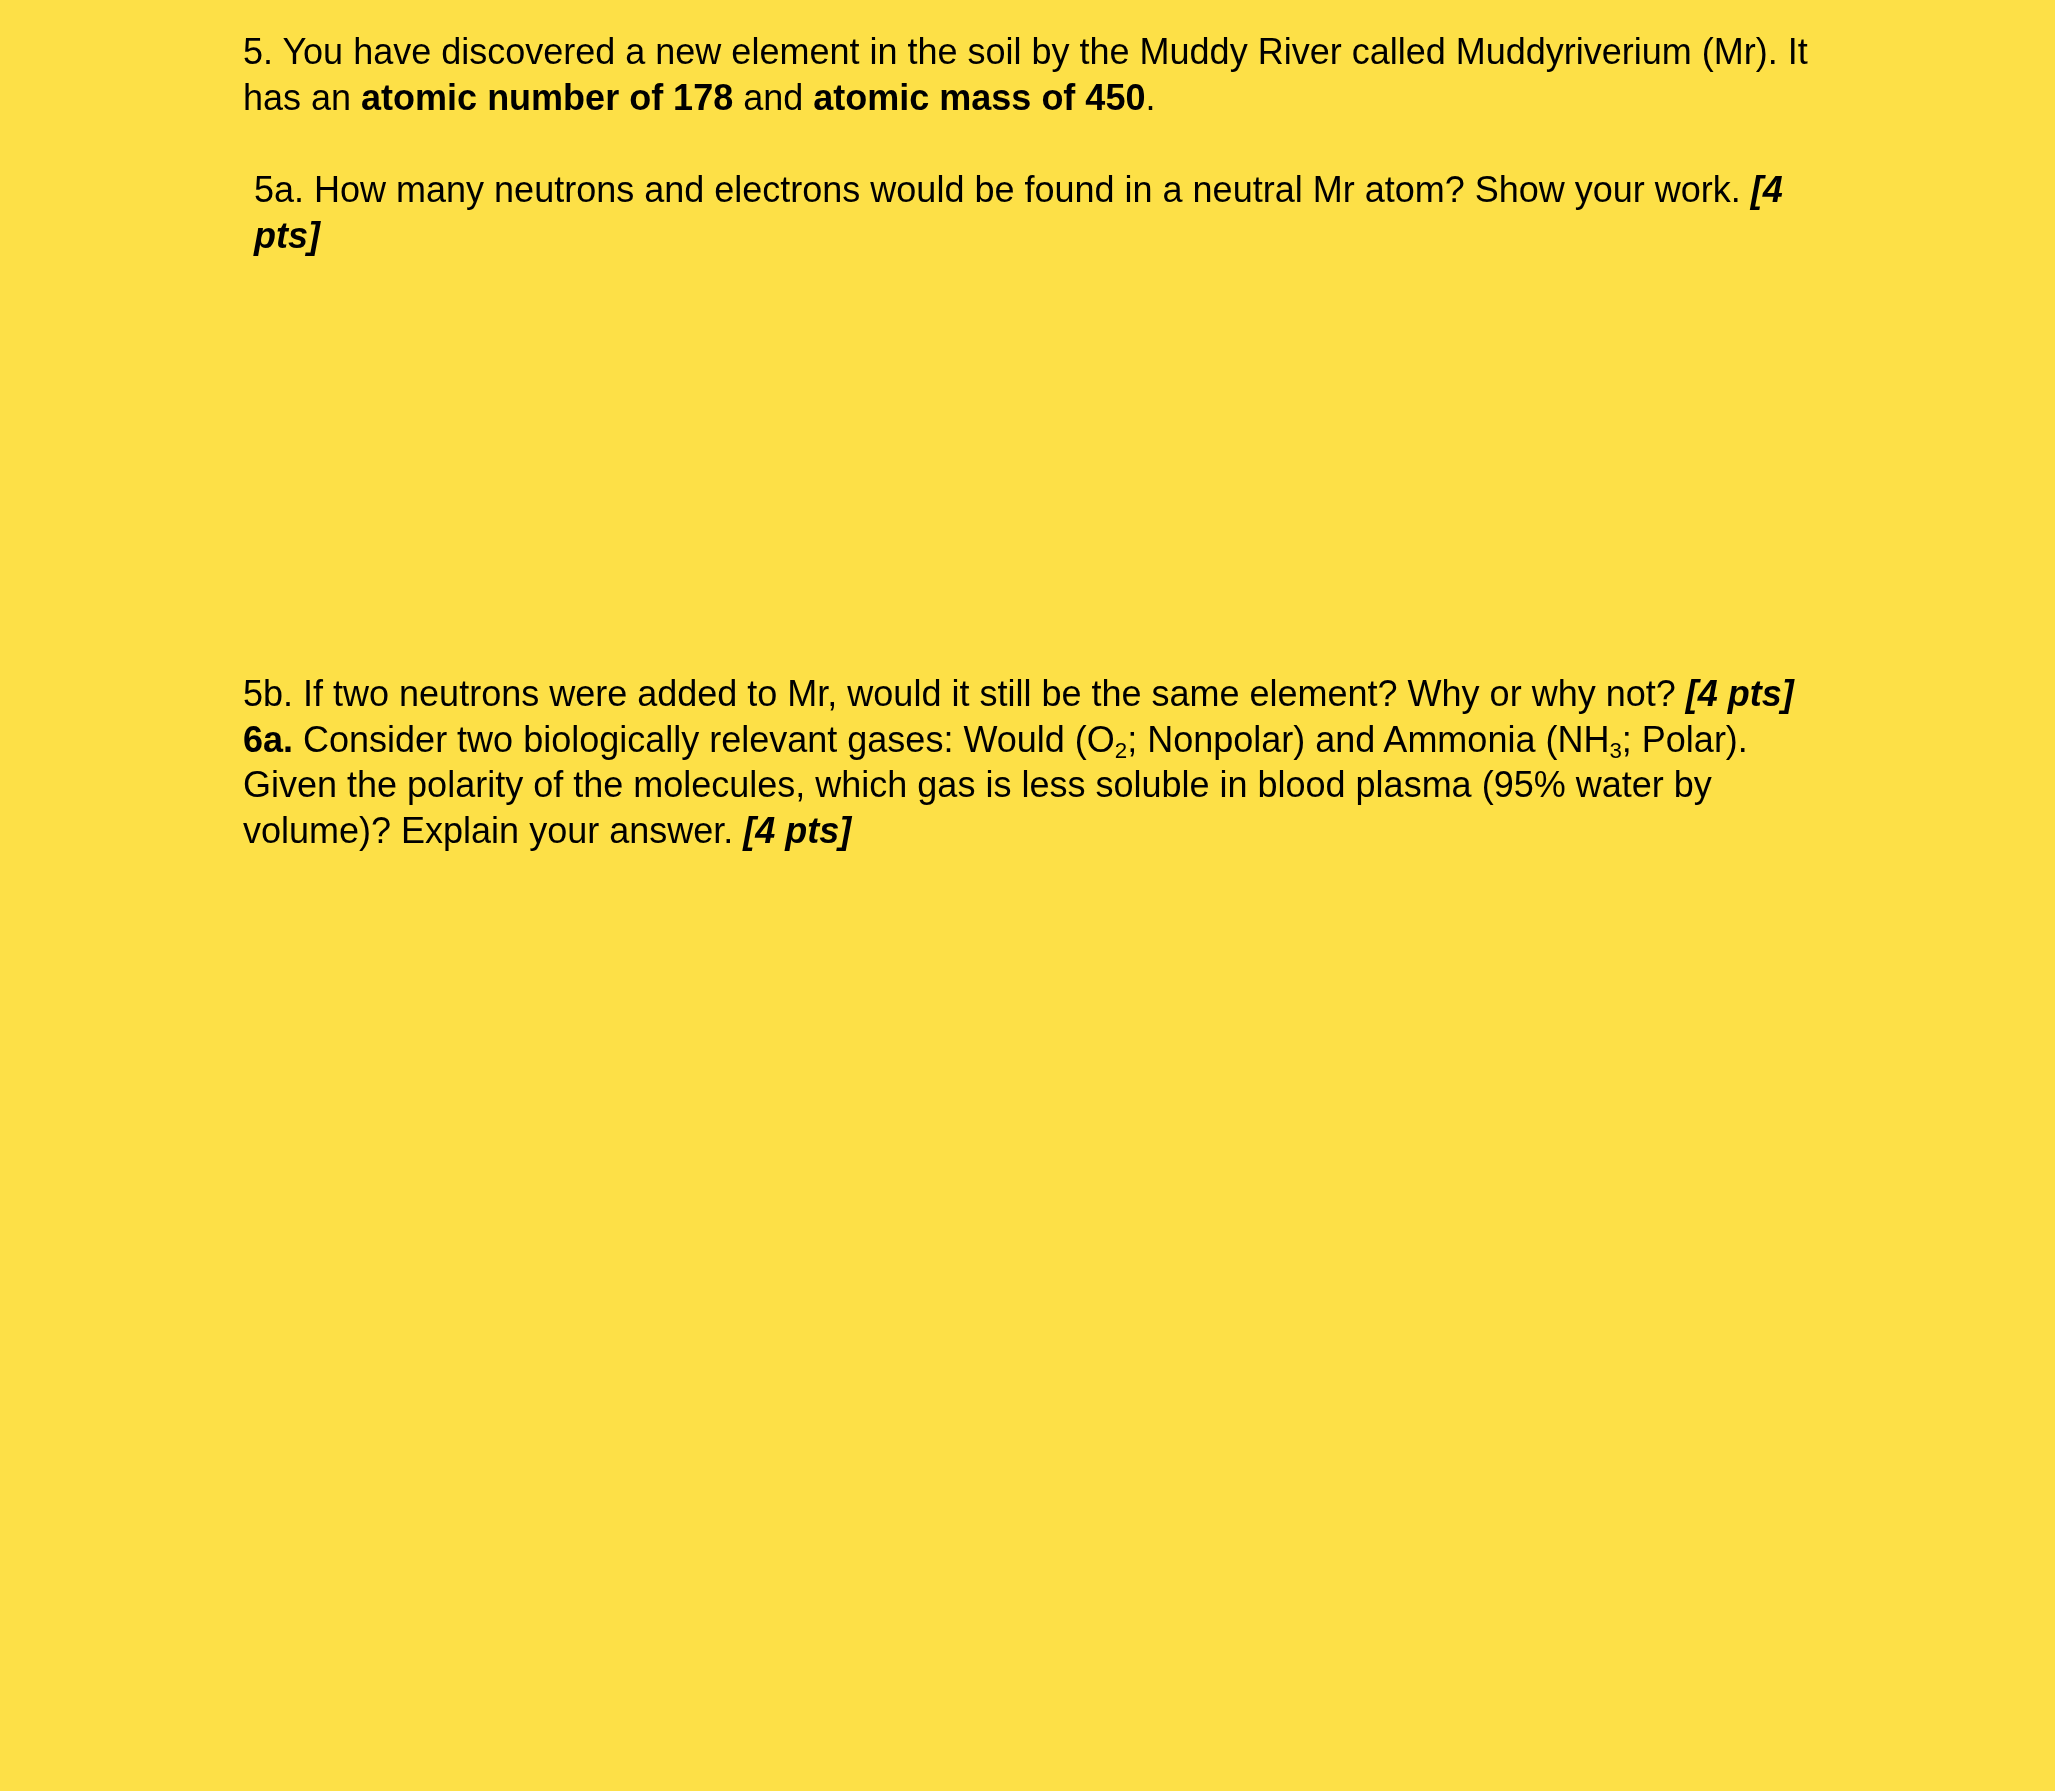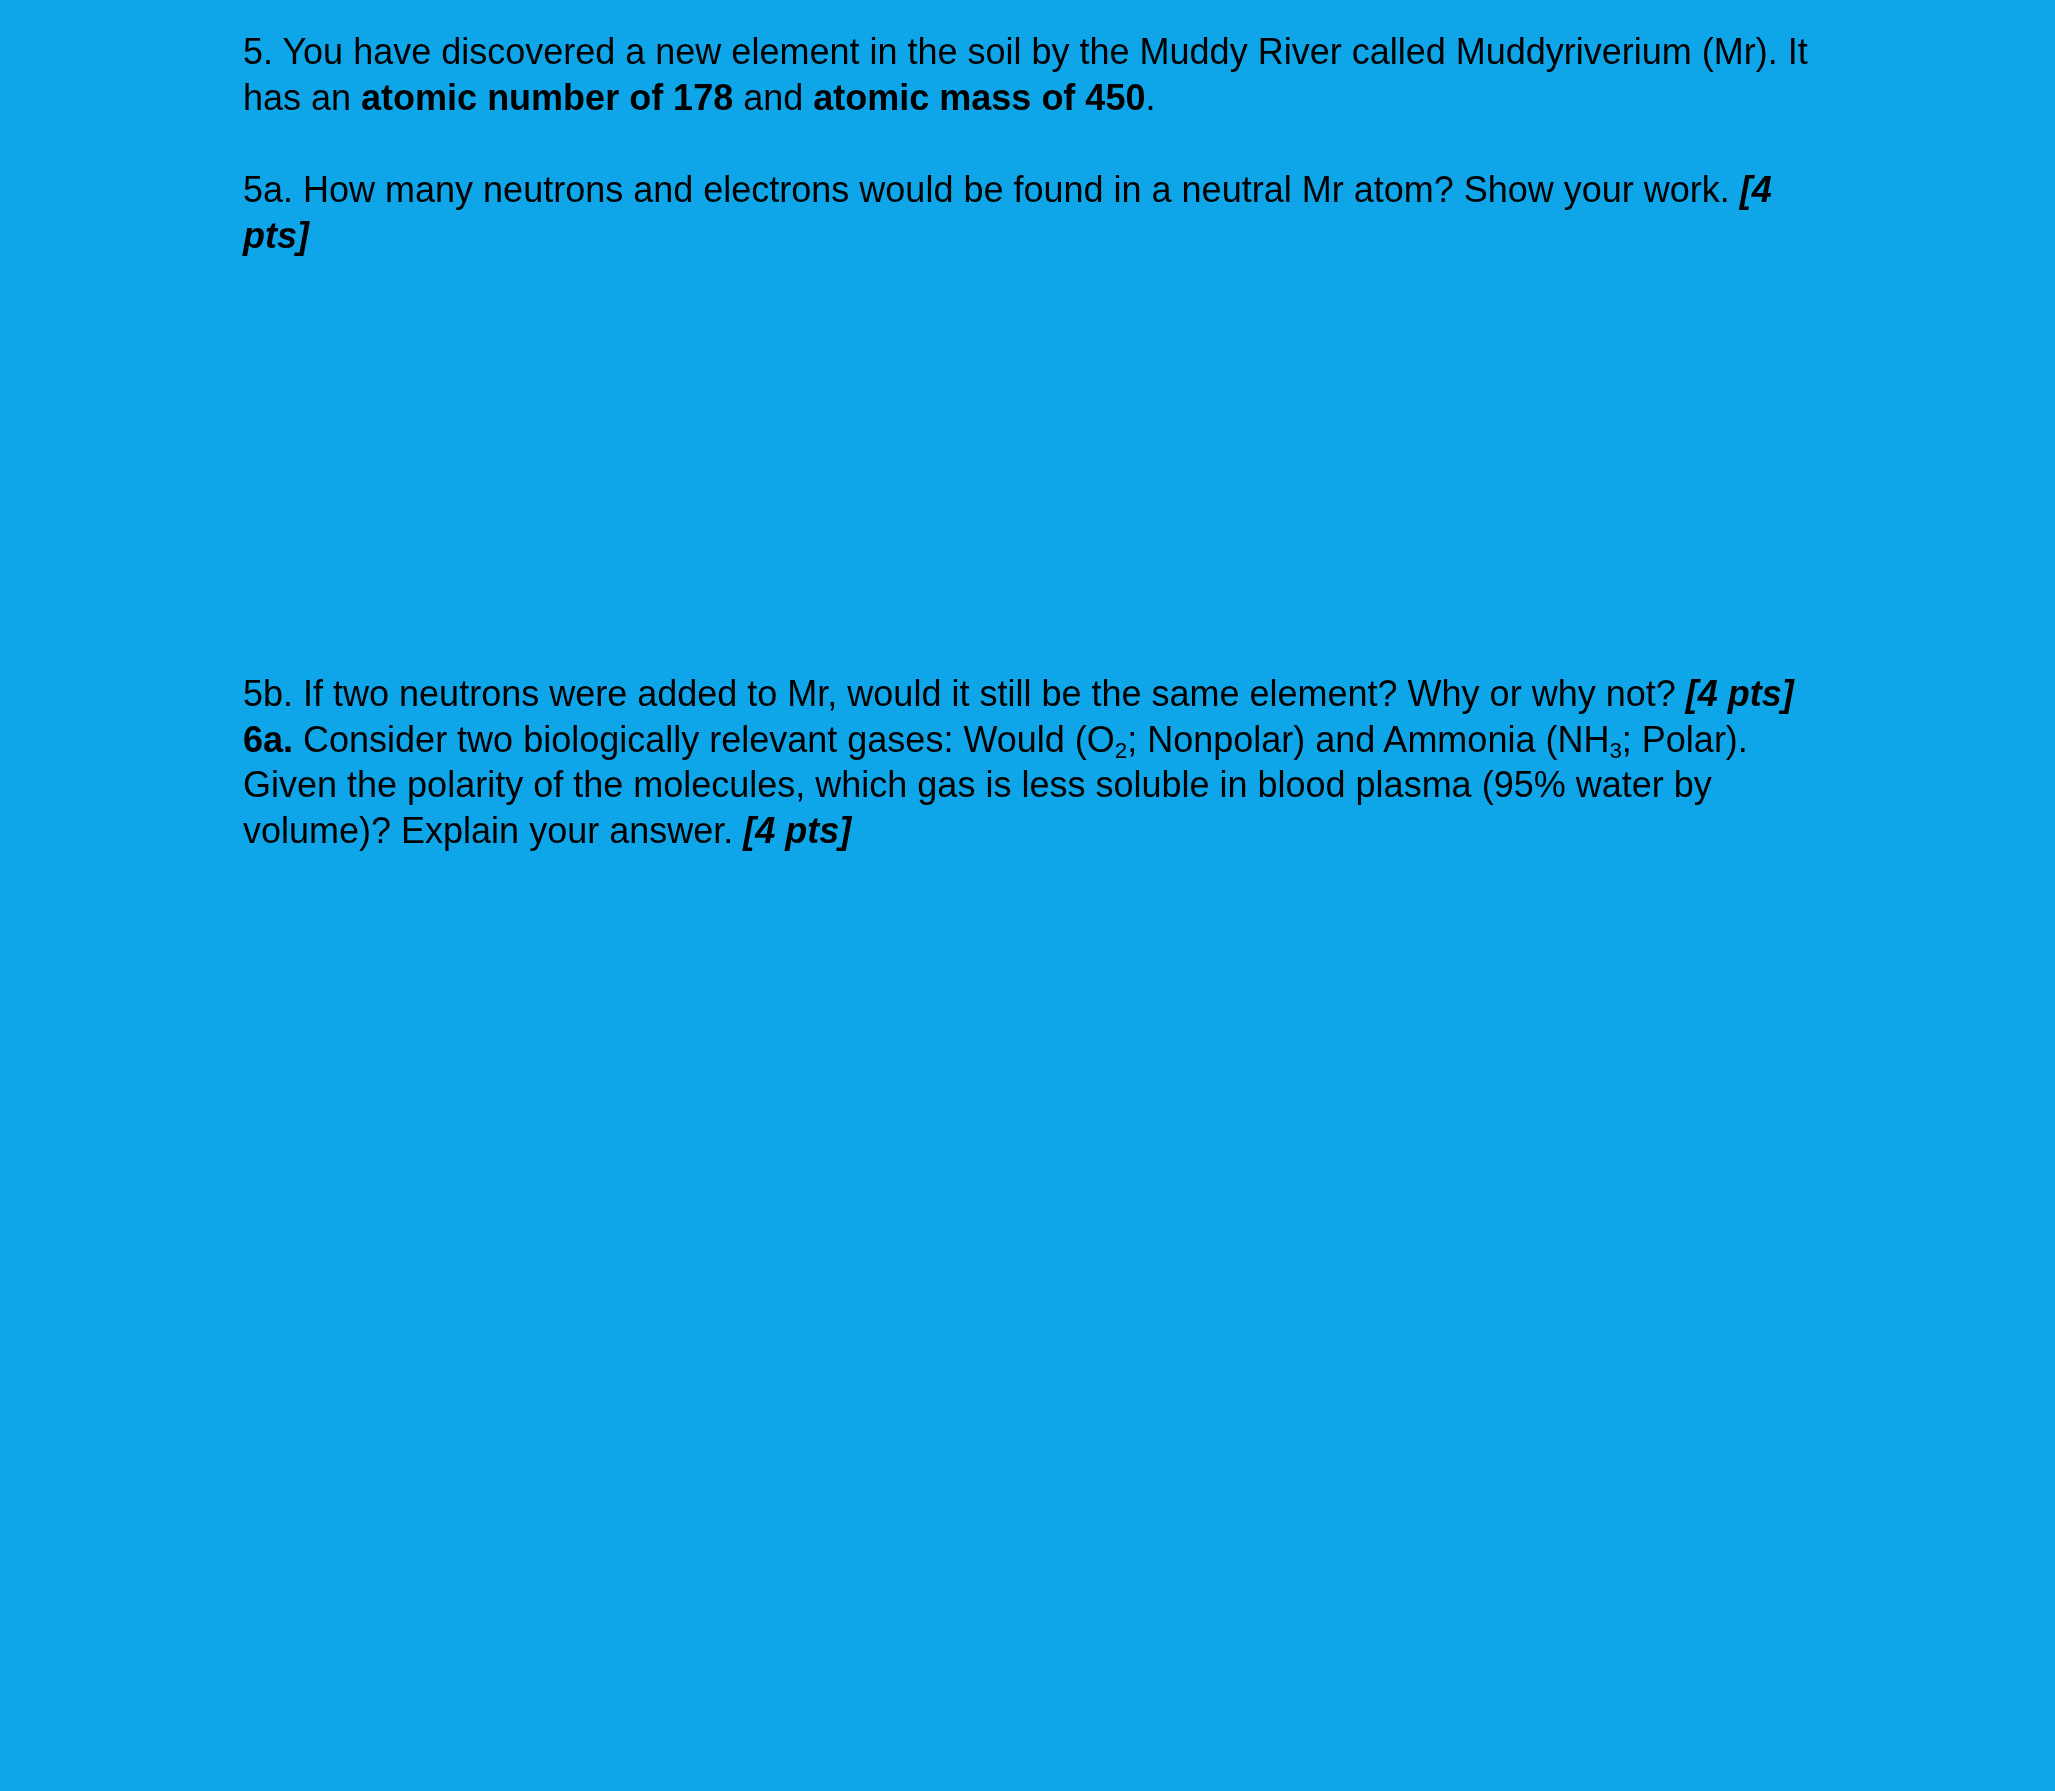--- a/index.html
+++ b/index.html
@@ -5,34 +5,34 @@
   html, body {
     margin: 0;
     padding: 0;
     background: #ffffff;
   }
   .page {
     position: relative;
     width: 2056px;
     height: 1791px;
     box-sizing: border-box;
-    background: #0ea5e9;
+    background: #fde047;
     padding: 29px 234px 0 243px;
     font-family: "Liberation Sans", sans-serif;
     font-size: 36px;
     line-height: 1.27;
     color: #000000;
     overflow: hidden;
   }
   .para {
     margin: 0;
     padding: 0;
   }
   .para.q5  { margin-bottom: 47px; }
-  .para.q5a { margin-bottom: 412px; }
+  .para.q5a { margin-bottom: 412px; margin-left: 11px; }
   .para.q5b { }
   .para.q5c { margin-bottom: 413px; }
   .bold { font-weight: bold; }
   .pts  { font-weight: bold; font-style: italic; }
   .sub  { font-size: 0.62em; vertical-align: -0.28em; line-height: 0; }
 </style>
 </head>
 <body>
 
 <div class="page">

